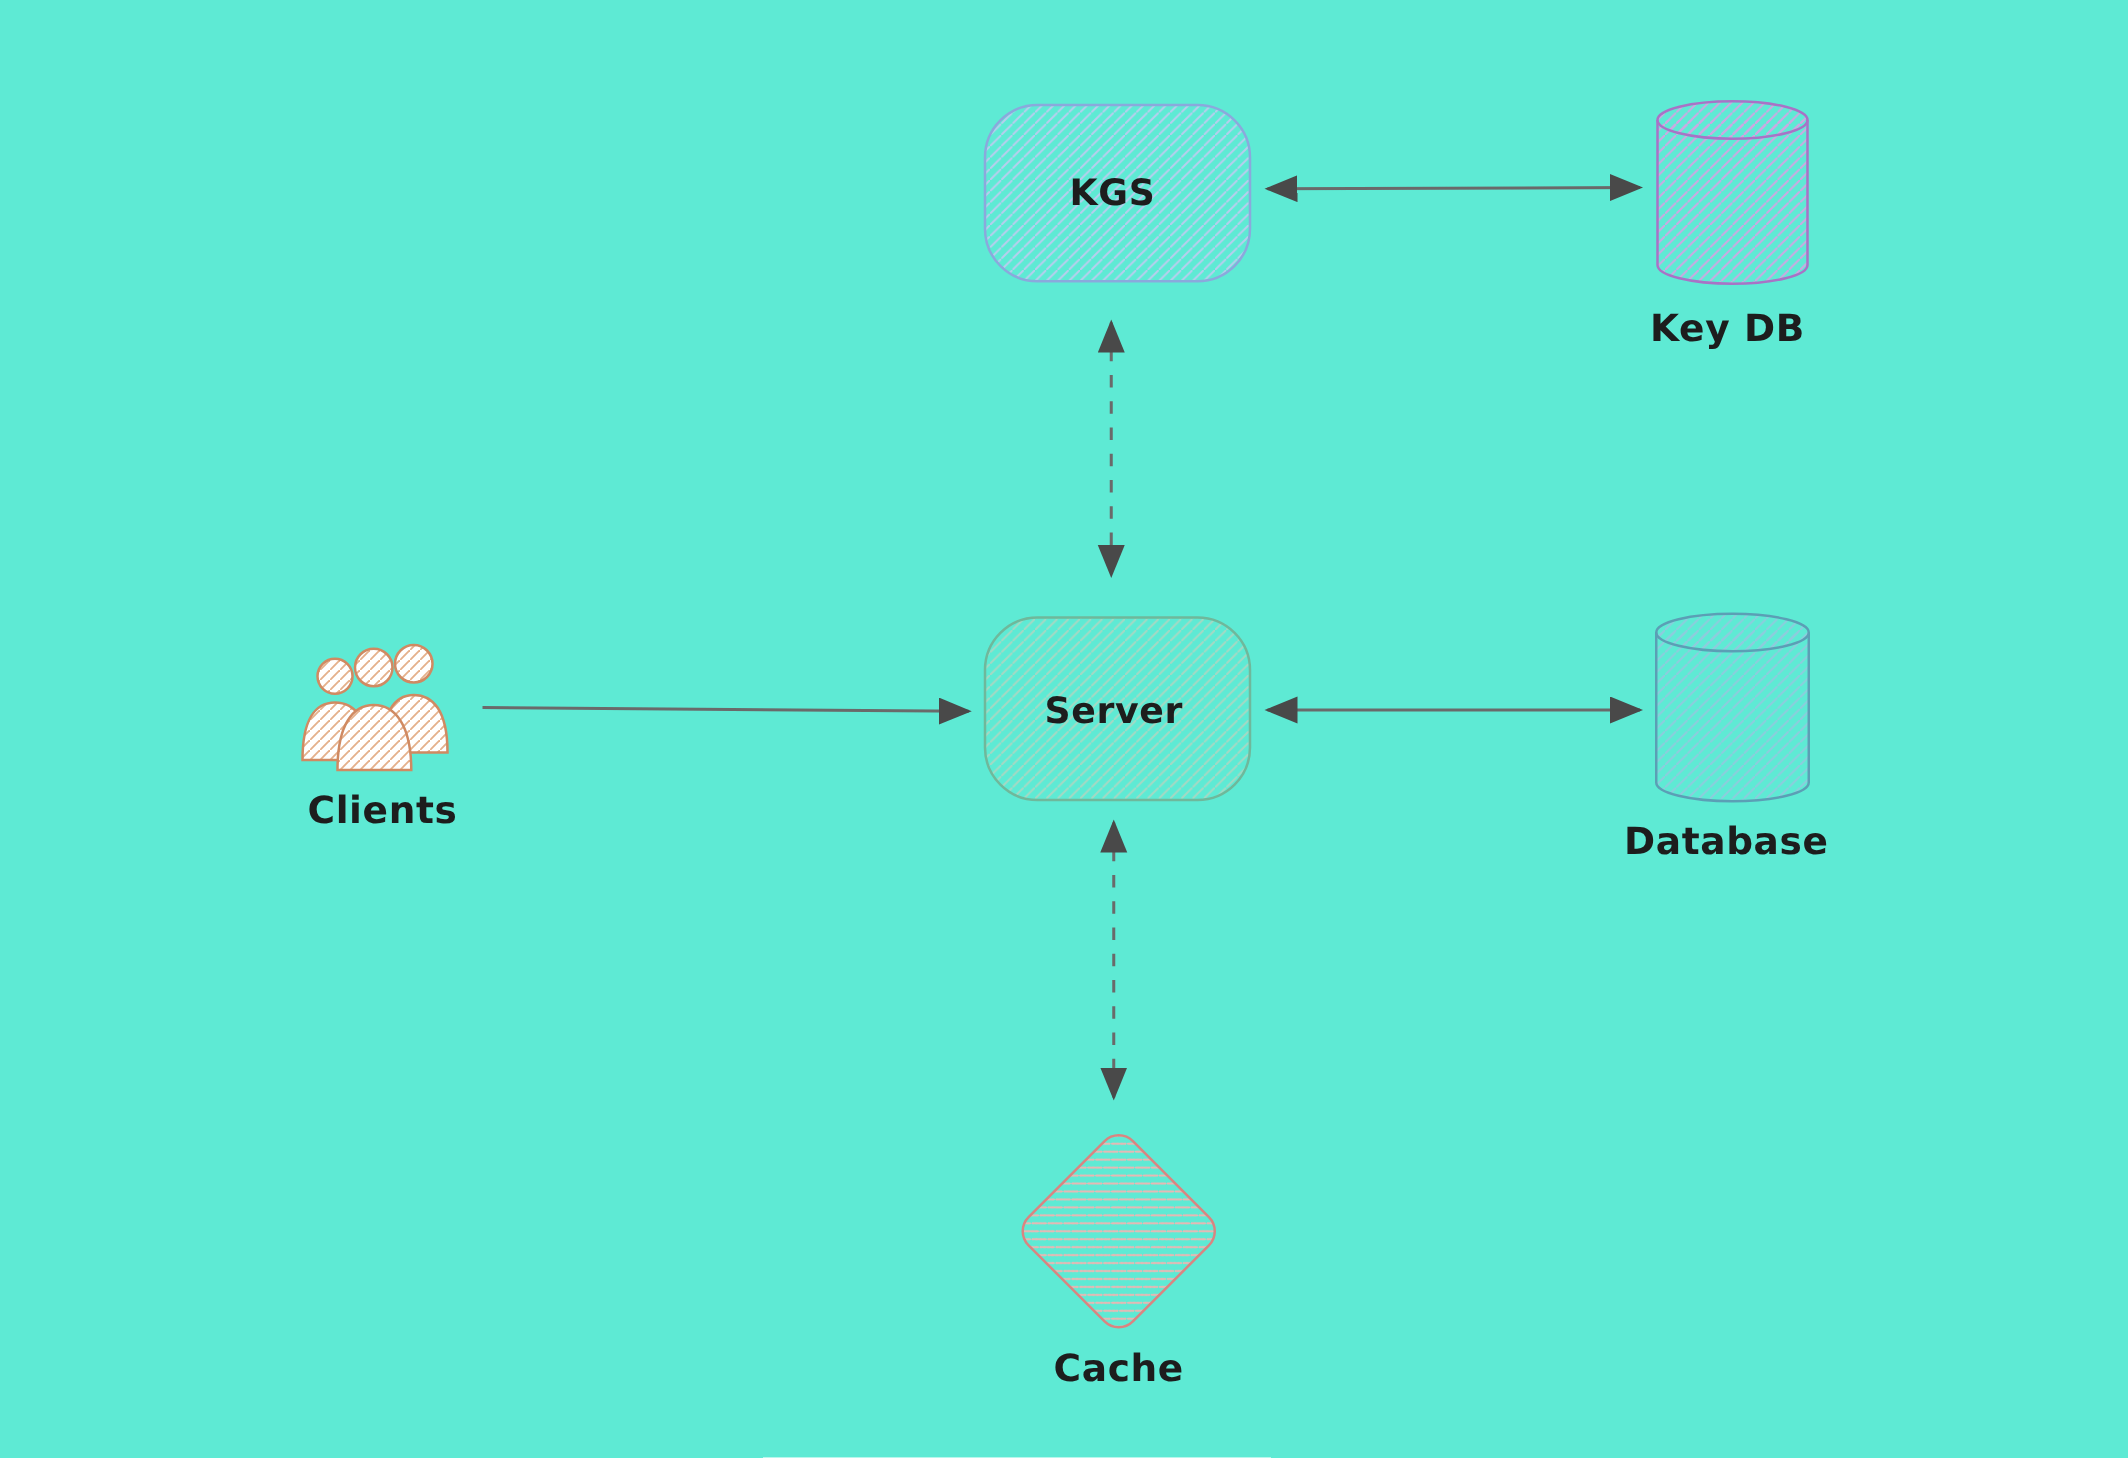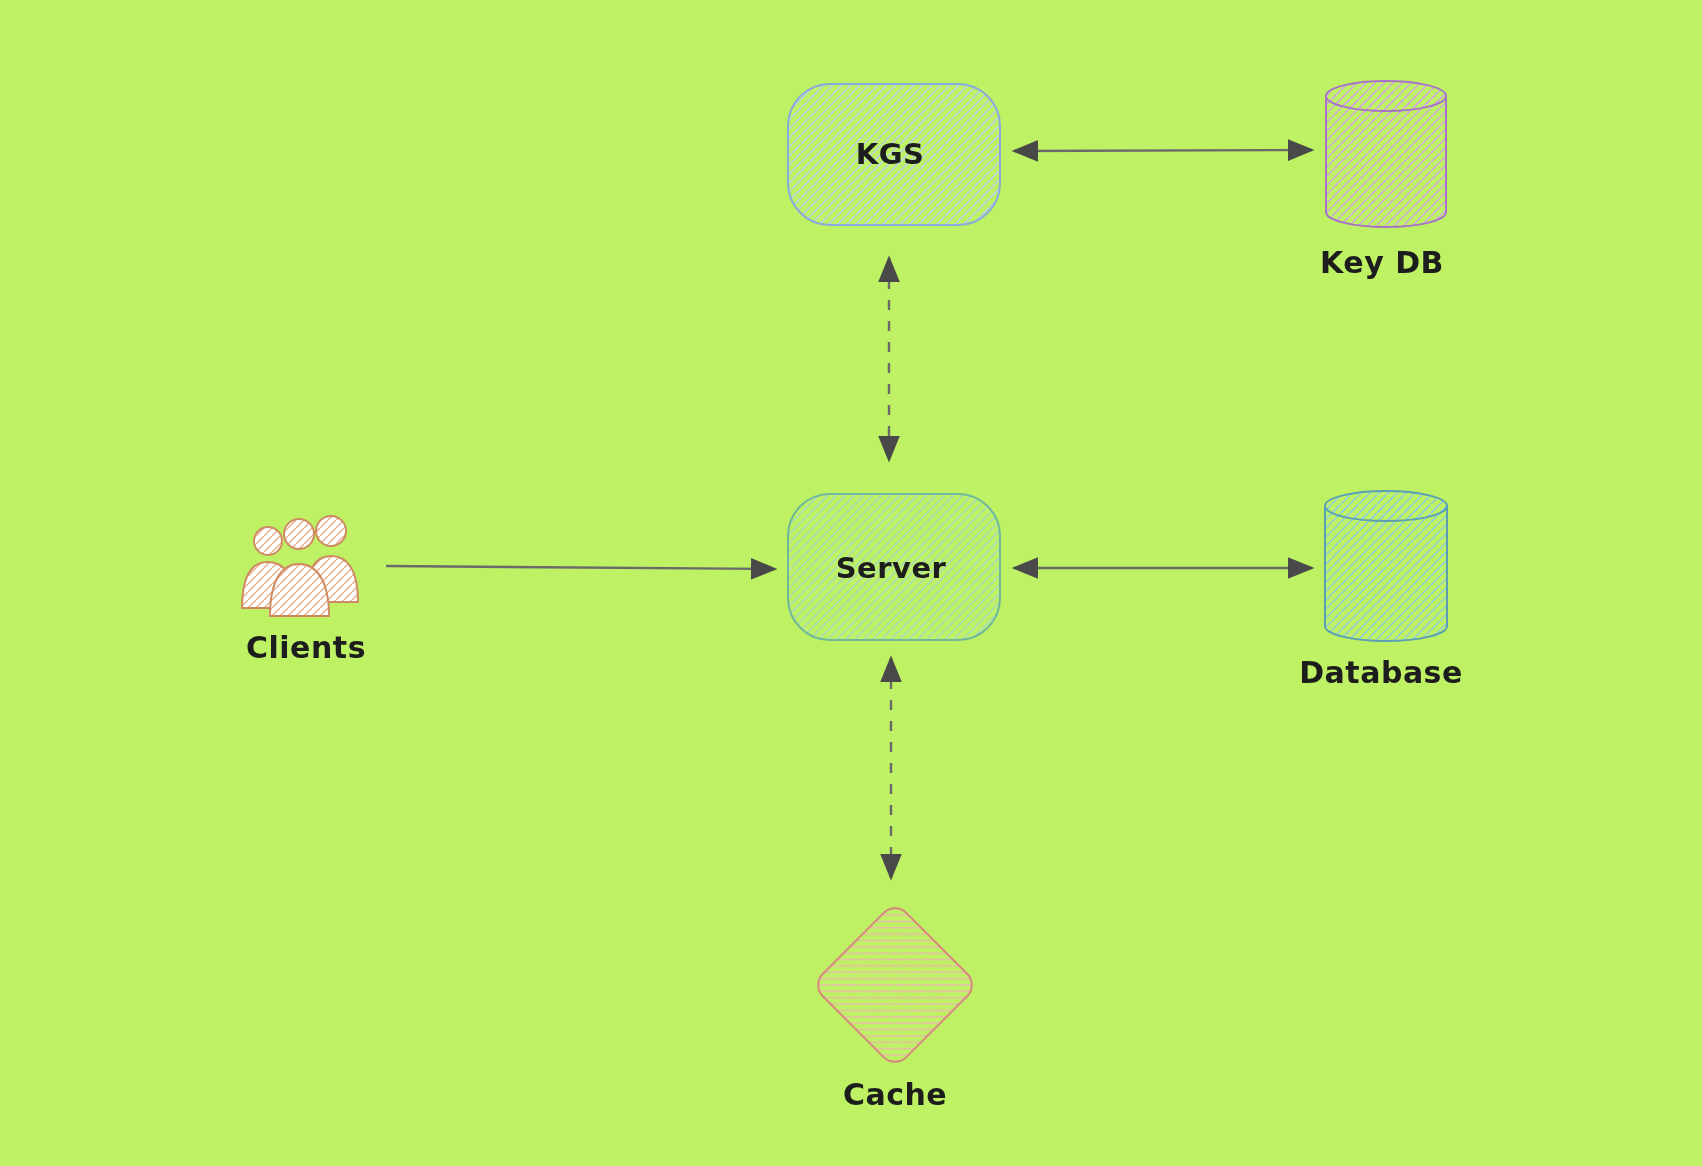--- a/index.html
+++ b/index.html
@@ -5,21 +5,21 @@
   html, body {
     margin: 0;
     padding: 0;
     background: #ffffff;
     font-family: "DejaVu Sans", sans-serif;
   }
   #canvas-wrap {
     position: relative;
     width: 1702px;
     height: 1166px;
-    background: #bef264;
+    background: #5eead4;
     overflow: hidden;
   }
   svg { display: block; }
   .node-shape { stroke-width: 2; fill-rule: evenodd; }
   .edge-line { fill: none; stroke-width: 2.4; }
   .edge-line.dashed { stroke-dasharray: 10 11; }
   .lbl {
     font-family: "DejaVu Sans", sans-serif;
     font-weight: 700;
     font-size: 30px;

